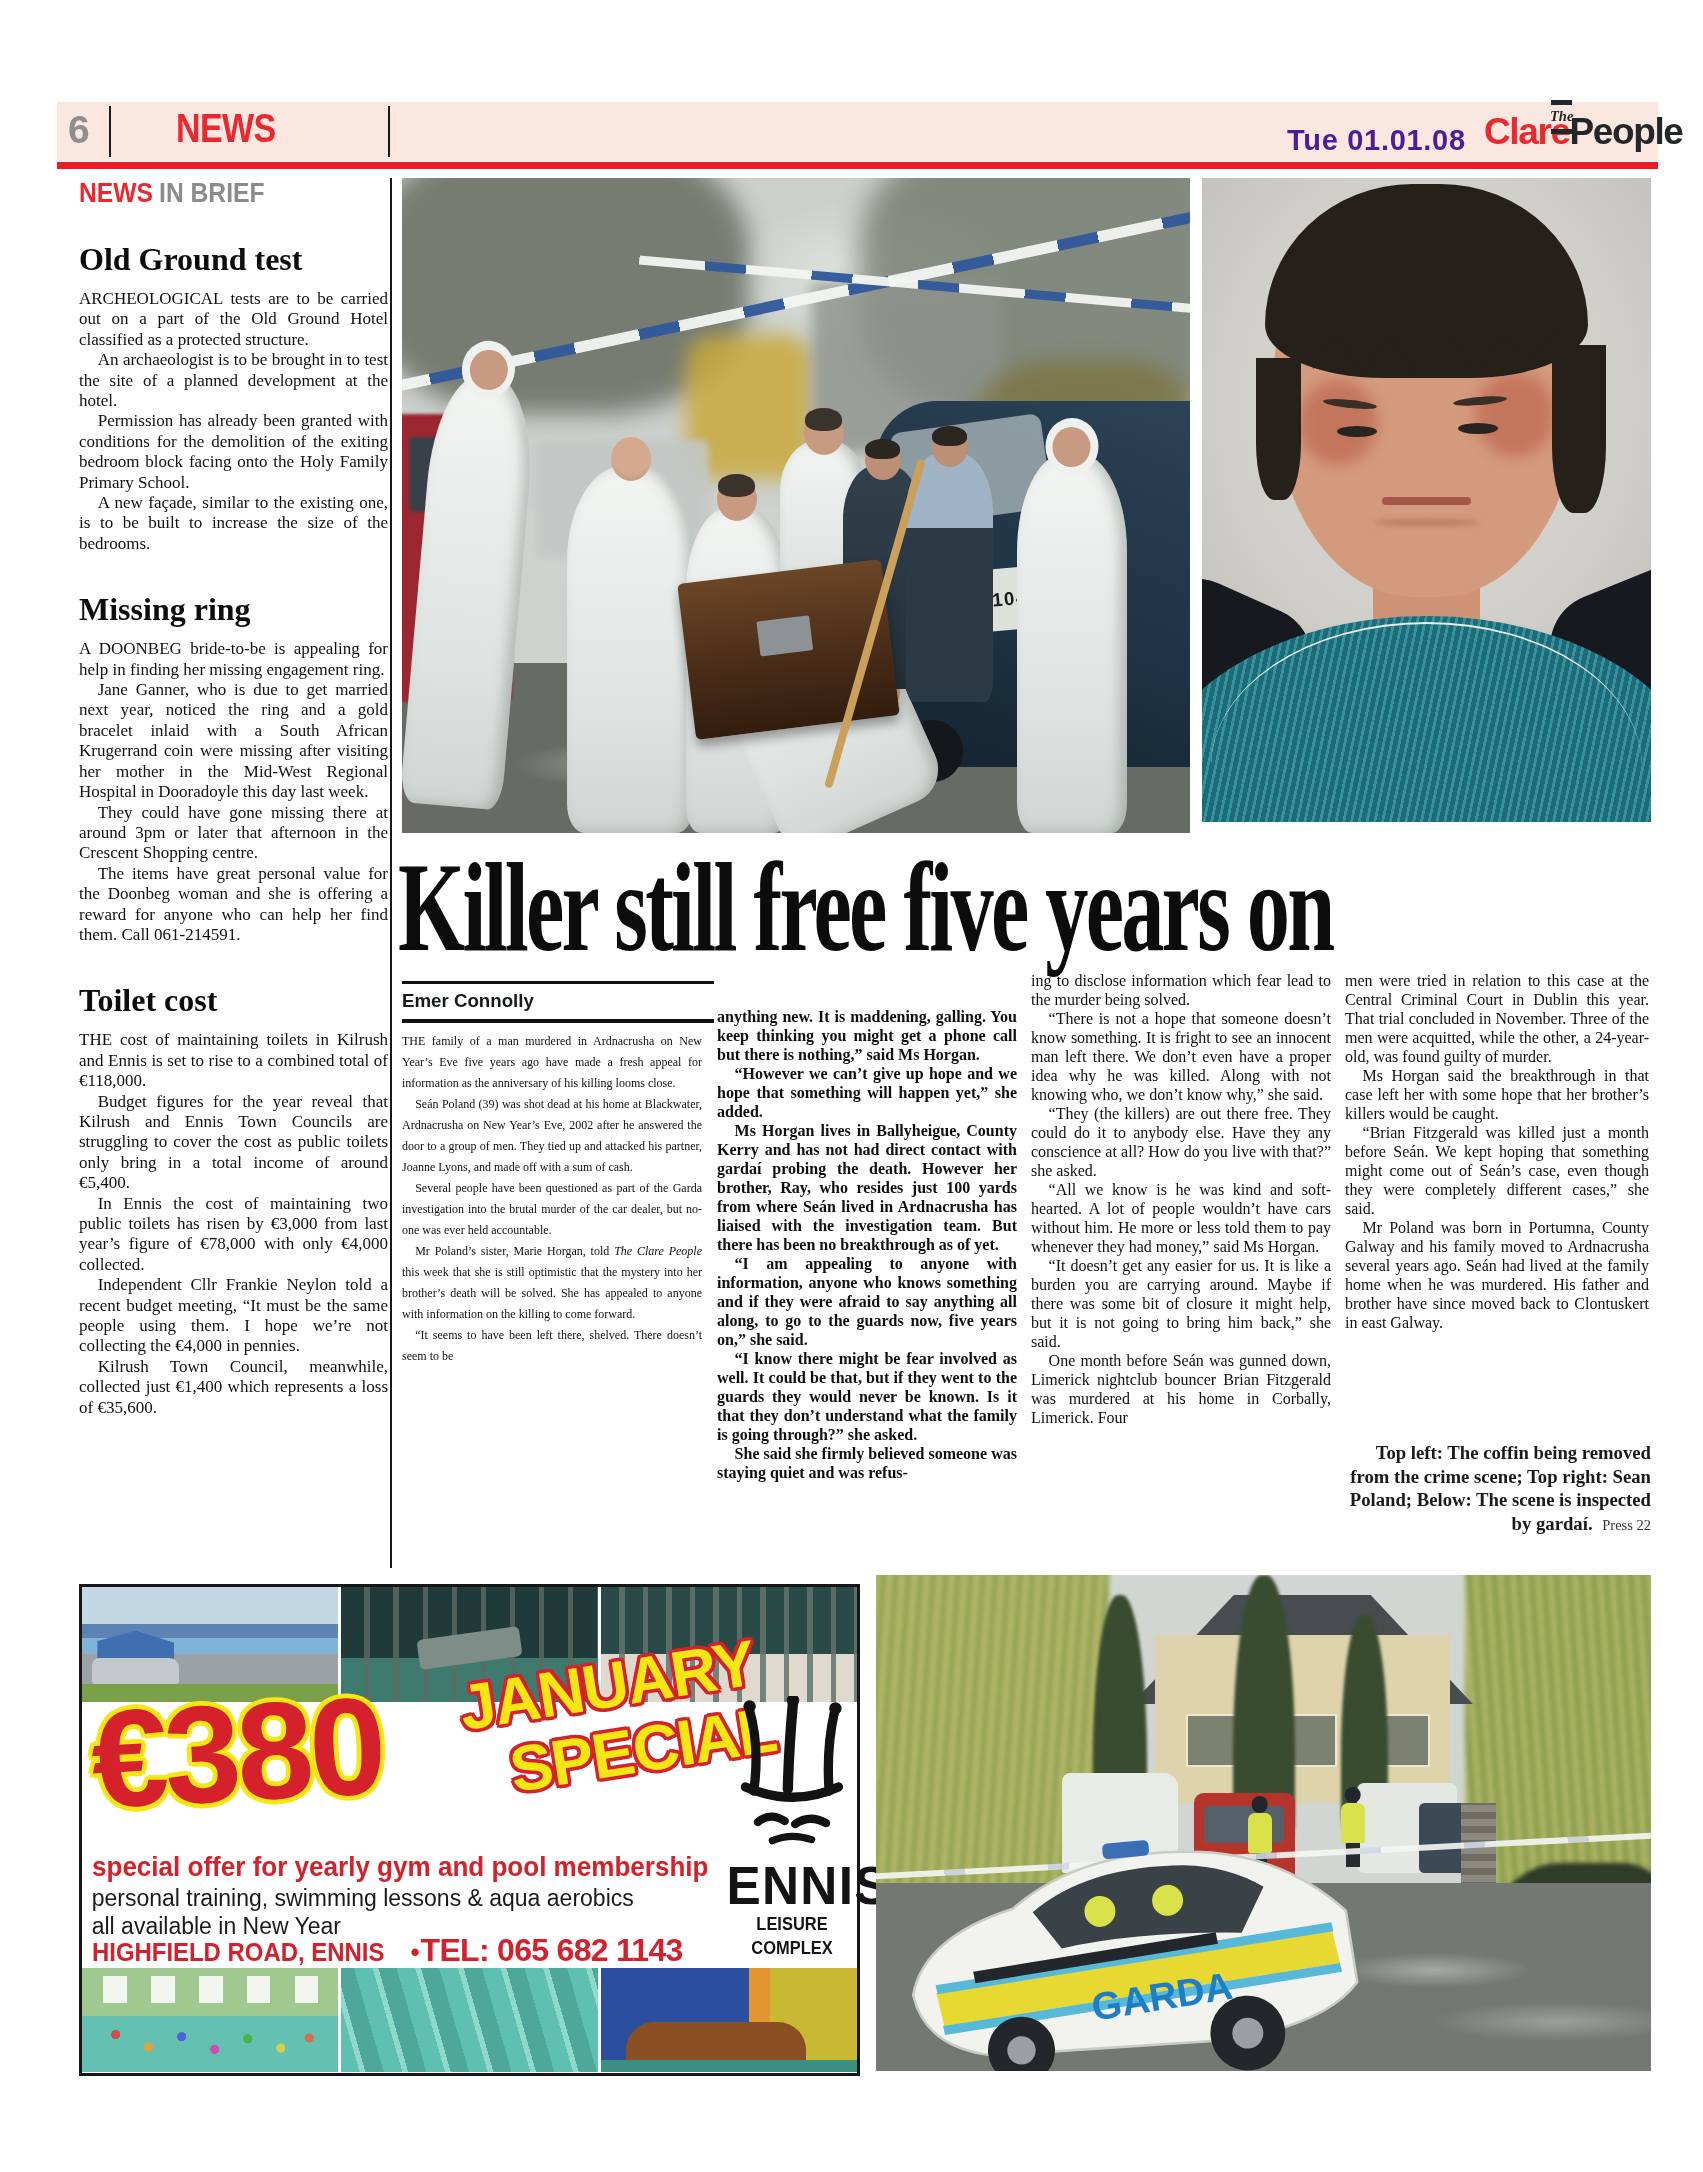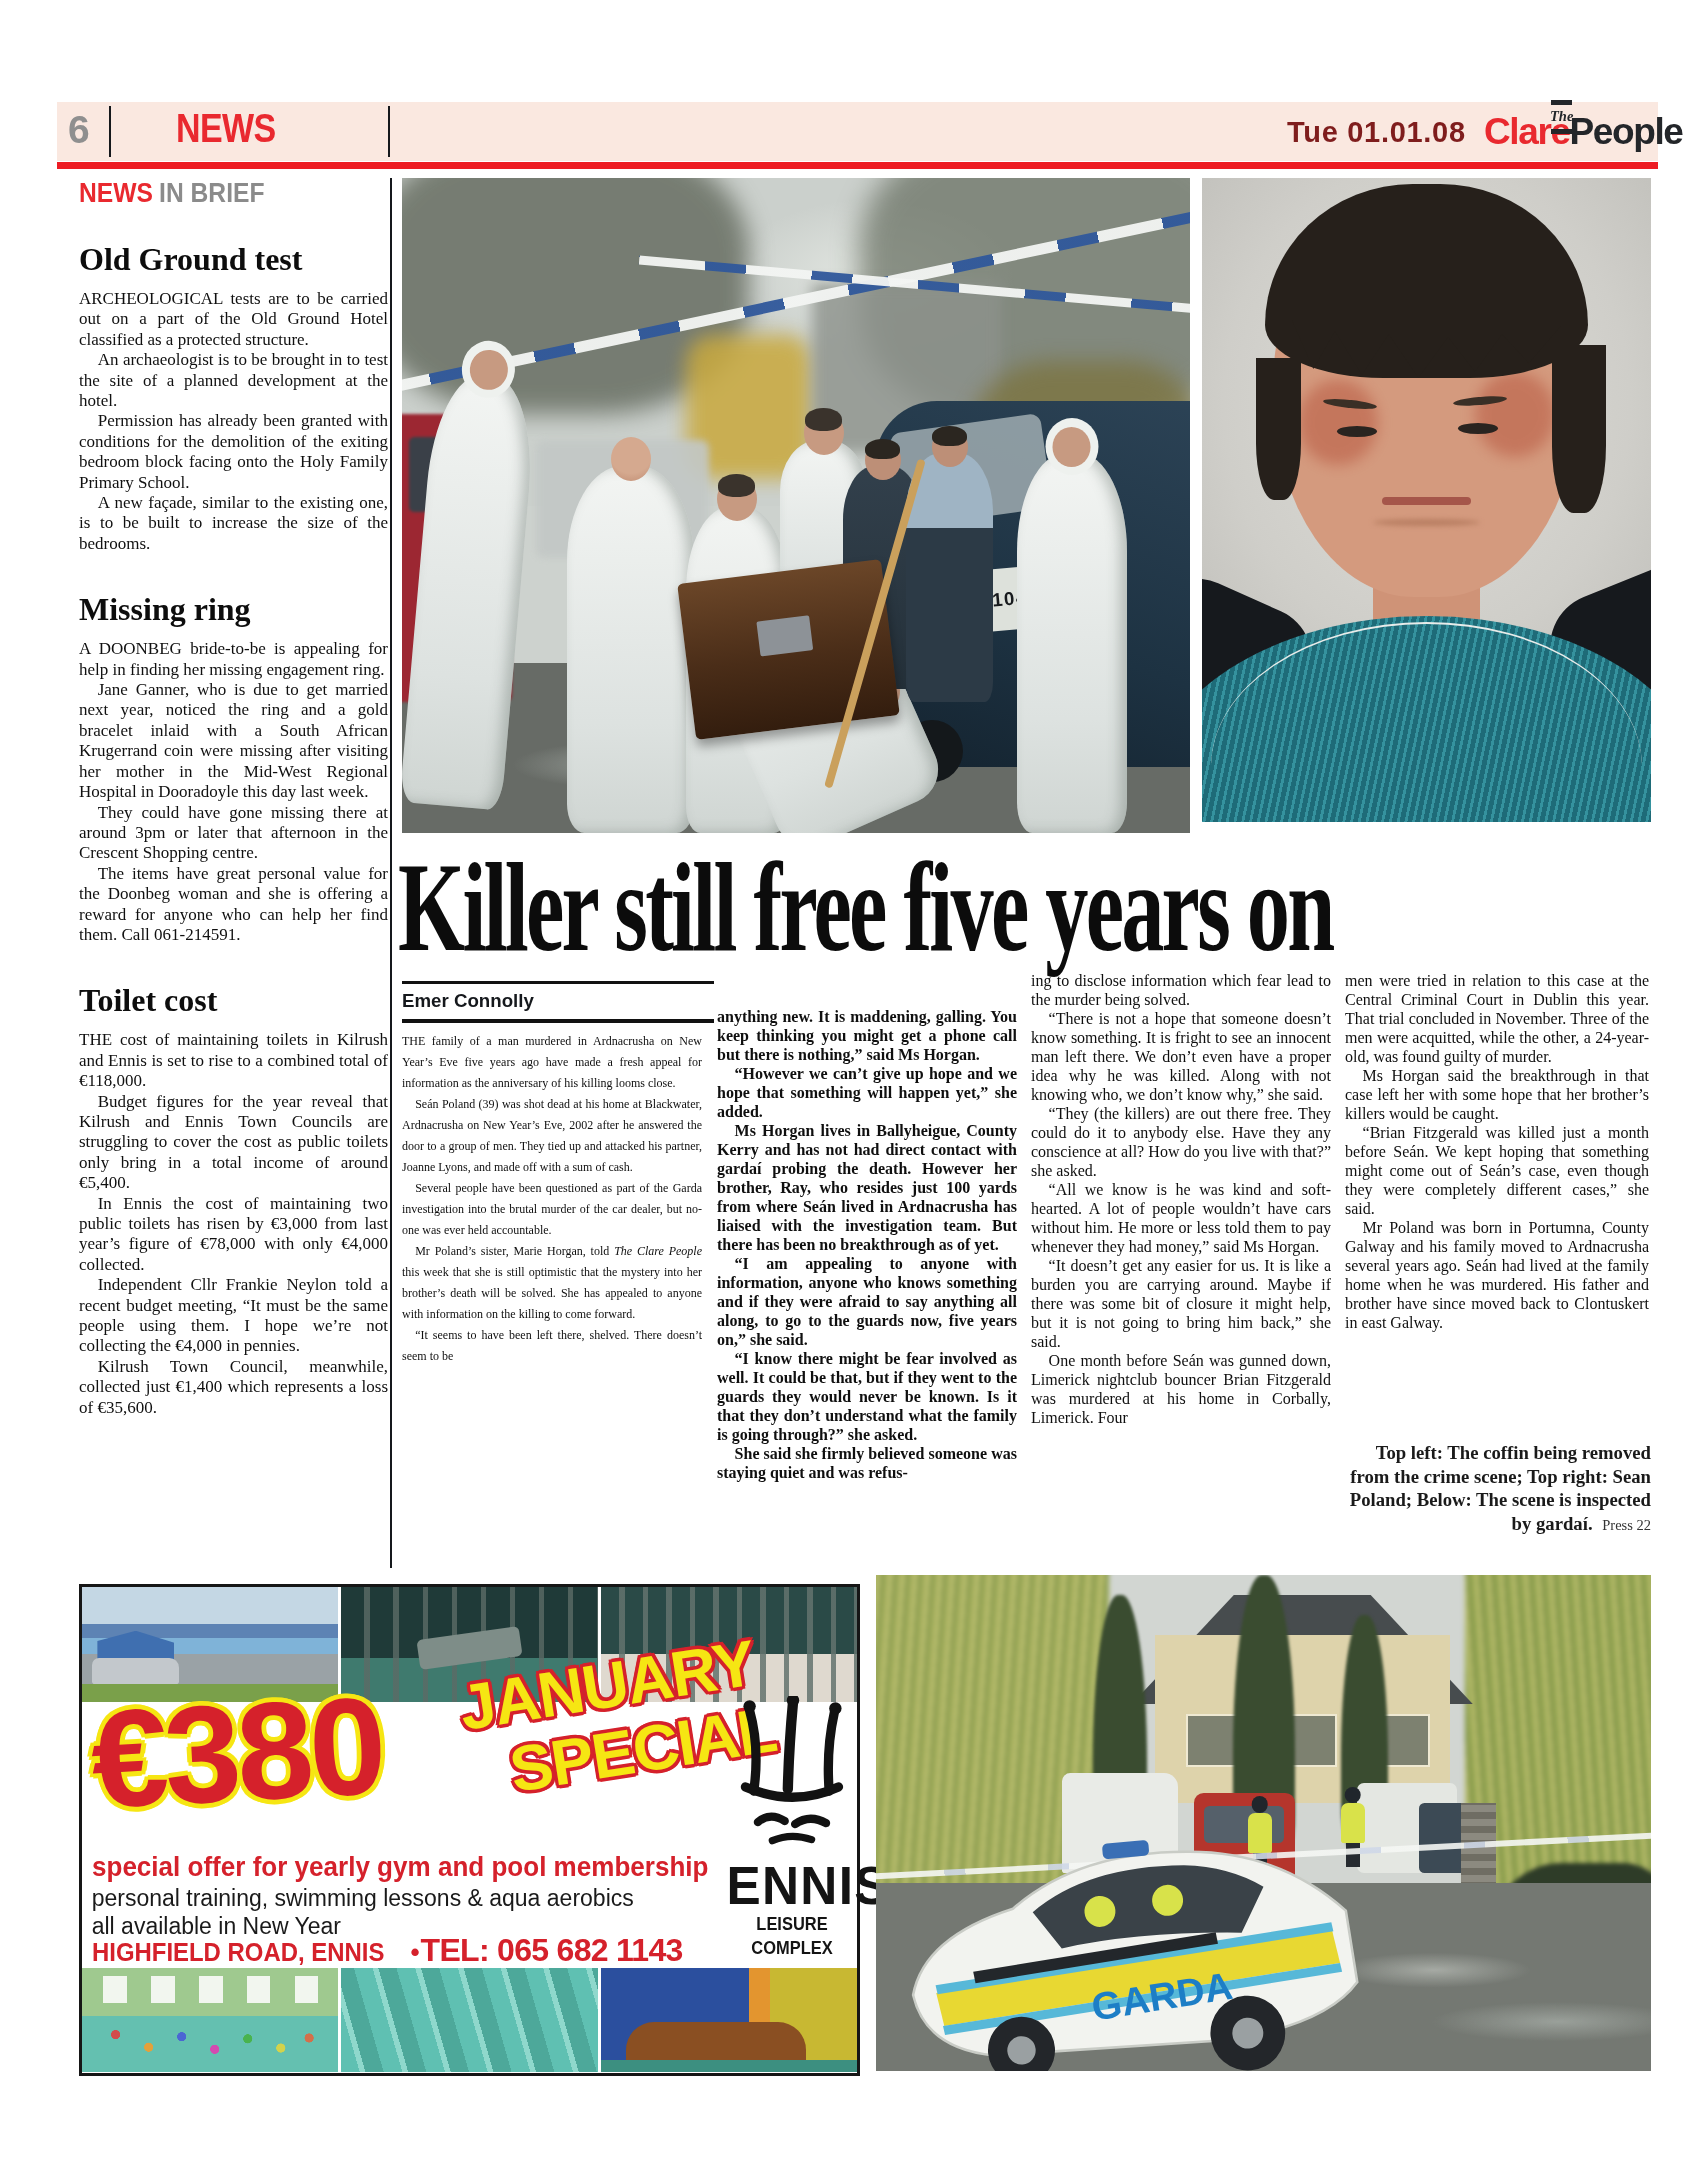--- a/index.html
+++ b/index.html
@@ -7,21 +7,21 @@
         font-family:"Liberation Serif", serif;color:#111;}
   .abs{position:absolute;}
 
   
   .hdr-band{left:57px;top:102px;width:1601px;height:59px;background:#fae8e0;}
   .hdr-num{left:68px;top:108px;font:700 39px "Liberation Sans",sans-serif;color:#8f8f8f;}
   .hdr-v1{left:109px;top:106px;width:2.1px;height:51px;background:#15181c;}
   .hdr-news{left:176px;top:106px;font:700 40px "Liberation Sans",sans-serif;color:#e9292f;
             transform:scaleX(.85);transform-origin:left top;letter-spacing:-0.7px;}
   .hdr-v2{left:388px;top:106px;width:2.1px;height:51px;background:#15181c;}
-  .hdr-date{left:1287px;top:116px;font:700 29px "Liberation Sans",sans-serif;color:#7f1d1d;letter-spacing:0.7px;}
+  .hdr-date{left:1287px;top:124px;font:700 29px "Liberation Sans",sans-serif;color:#4c1d95;letter-spacing:0.7px;}
   .hdr-rule{left:57px;top:162px;width:1601px;height:7px;background:#ed1c24;}
   .logo{left:1484px;top:111px;width:174px;height:43px;}
   .logo .clare{font:700 37px "Liberation Sans",sans-serif;color:#e9292f;letter-spacing:-1.4px;}
   .logo .people{font:700 37px "Liberation Sans",sans-serif;color:#23262a;letter-spacing:-1.4px;}
   .logo-the{position:absolute;top:-11px;left:66px;display:flex;align-items:center;gap:3.5px;flex-direction:column;}
   .logo-the .bar{width:21px;height:4.8px;background:#23262a;}
   .logo-the .the{font:italic 700 14.5px "Liberation Serif",serif;color:#23262a;}
 
   
   .brief-label{left:79px;top:177px;font:700 28px "Liberation Sans",sans-serif;

